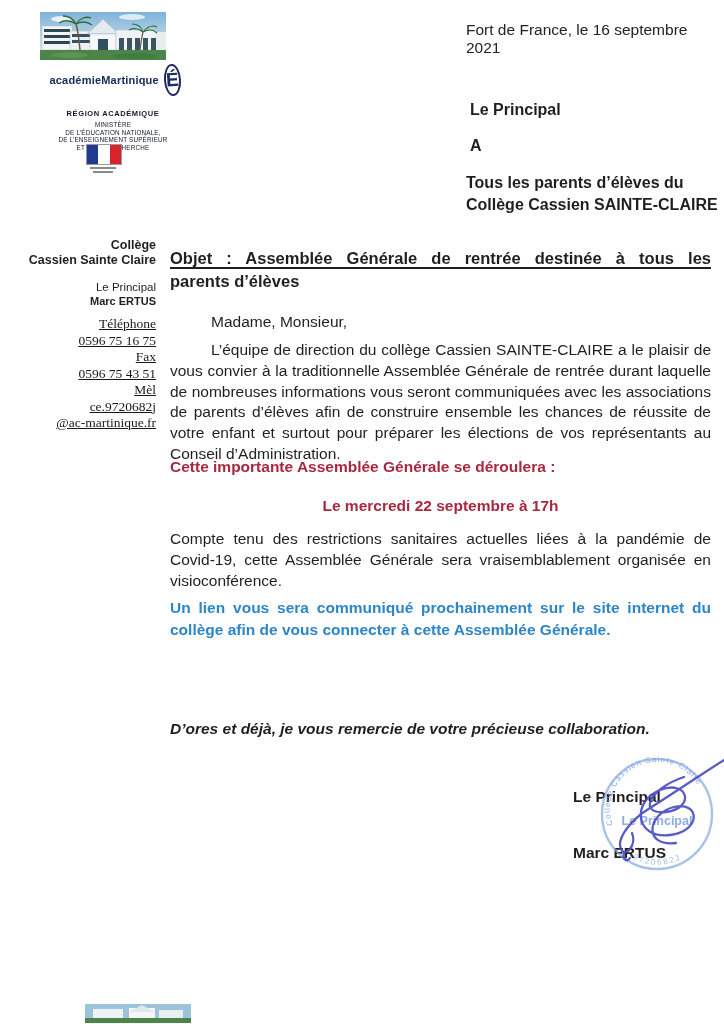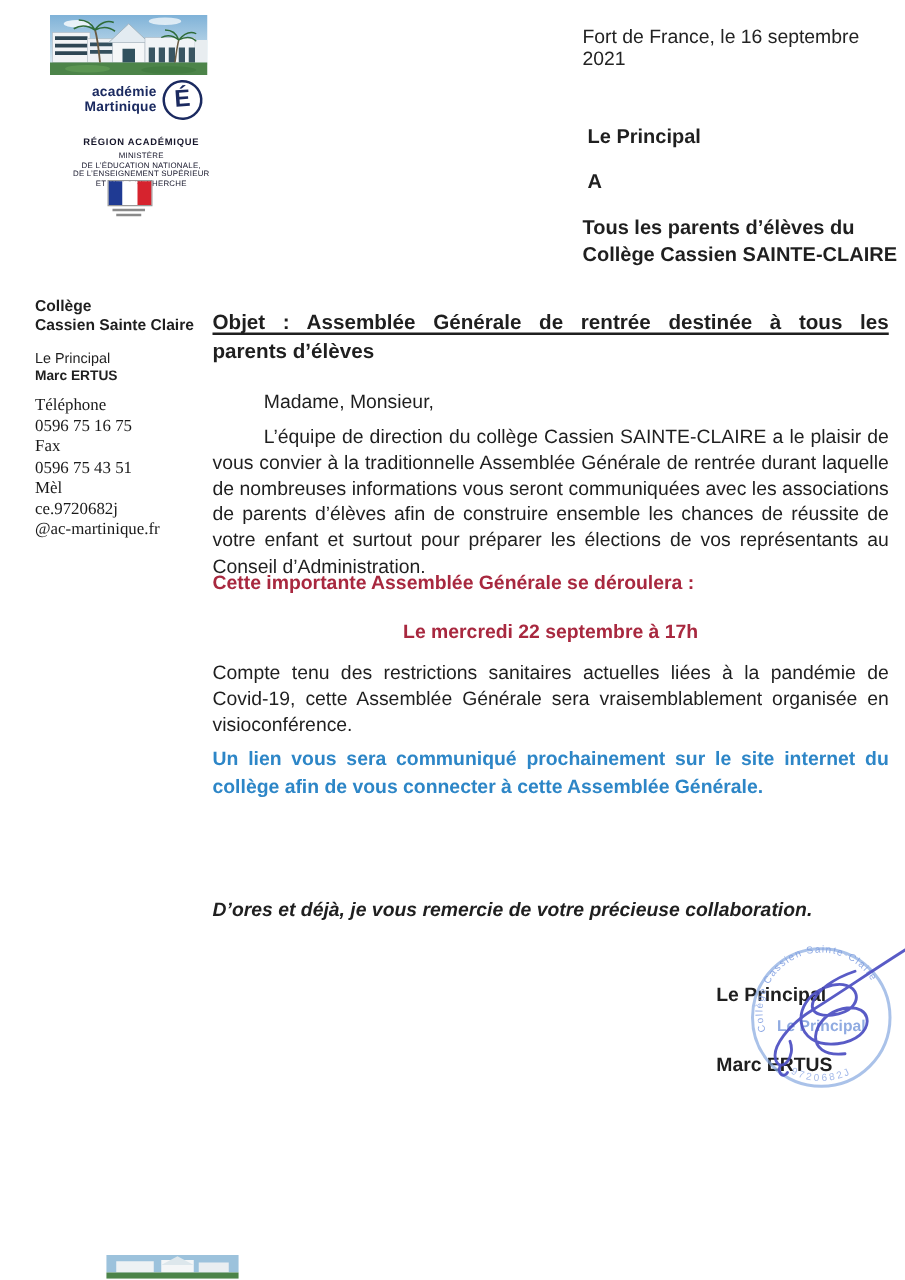--- a/index.html
+++ b/index.html
@@ -3,21 +3,21 @@
 <meta charset="utf-8">
 <style>
   html,body{margin:0;padding:0;background:#ffffff;}
   .page{position:relative;width:724px;height:1024px;background:#ffffff;overflow:hidden;
         font-family:"Liberation Sans",sans-serif;color:#1f1f1f;}
 
   
   .school-photo{position:absolute;left:40px;top:12px;width:126px;height:48px;}
   .logo-block{position:absolute;left:52px;top:64px;width:126px;display:flex;
               align-items:center;justify-content:center;gap:5px;}
-  .logo-text{display:flex;flex-direction:column;align-items:flex-end;line-height:12px;}
+  .logo-text{display:flex;align-items:flex-end;line-height:12px;}
   .logo-text span{font-weight:bold;font-size:11px;color:#1b2a60;letter-spacing:.2px;}
   .logo-e{width:28px;height:28px;border:2.5px solid #1b2a60;border-radius:50%;
           display:flex;align-items:center;justify-content:center;
           font-size:19px;font-weight:bold;color:#1b2a60;transform:rotate(-4deg);}
   .region-line{position:absolute;left:38px;top:109px;width:150px;text-align:center;
                font-weight:bold;font-size:7.5px;letter-spacing:.6px;color:#15152a;}
   .ministry{position:absolute;left:38px;top:121px;width:150px;text-align:center;
             font-size:6.3px;line-height:7.6px;color:#15152a;letter-spacing:.2px;}
   .flag-wrap{position:absolute;left:86px;top:144px;width:34px;}
   .flag{width:34px;height:19px;display:flex;border:.5px solid #999;}
@@ -26,25 +26,25 @@
   .flag-cap1{width:26px;}
   .flag-cap2{width:20px;}
 
   
   .dateline{position:absolute;left:466px;top:21px;font-size:15.5px;color:#232323;}
   .hdr-from{position:absolute;left:470px;top:101px;font-size:16px;font-weight:bold;}
   .hdr-a{position:absolute;left:470px;top:137px;font-size:16px;font-weight:bold;}
   .recipient{position:absolute;left:466px;top:172px;font-size:16px;font-weight:bold;line-height:21.5px;}
 
   
-  .sb{position:absolute;left:28px;width:128px;}
+  .sb{position:absolute;left:28px;width:128px;text-align:right;}
   .sb-school{top:238px;font-weight:bold;font-size:12.5px;line-height:14.5px;}
   .sb-role{top:281px;font-size:11.5px;line-height:13.5px;}
   .sb-role b{font-size:11px;}
-  .sb-contact{top:316px;font-family:"Liberation Serif",serif;font-size:13.5px;line-height:16.5px;color:#191919;}
+  .sb-contact{top:316px;font-family:"Liberation Serif",serif;font-size:13.5px;line-height:16.5px;color:#191919;text-decoration:underline;}
 
   
   .col{position:absolute;left:170px;width:541px;font-size:15.5px;}
   .subject{top:247px;font-weight:bold;font-size:16.5px;line-height:23px;}
   .subject .l1{display:block;text-align:justify;text-align-last:justify;
                text-decoration:underline;text-decoration-thickness:1.5px;text-underline-offset:3px;}
   .subject .l2{display:inline-block;text-decoration-thickness:1.5px;text-underline-offset:3px;}
   .salutation{top:313px;padding-left:41px;}
   .para1{top:340px;text-align:justify;text-indent:41px;line-height:20.8px;}
   .red1{top:458px;font-weight:bold;color:var(--red);}

